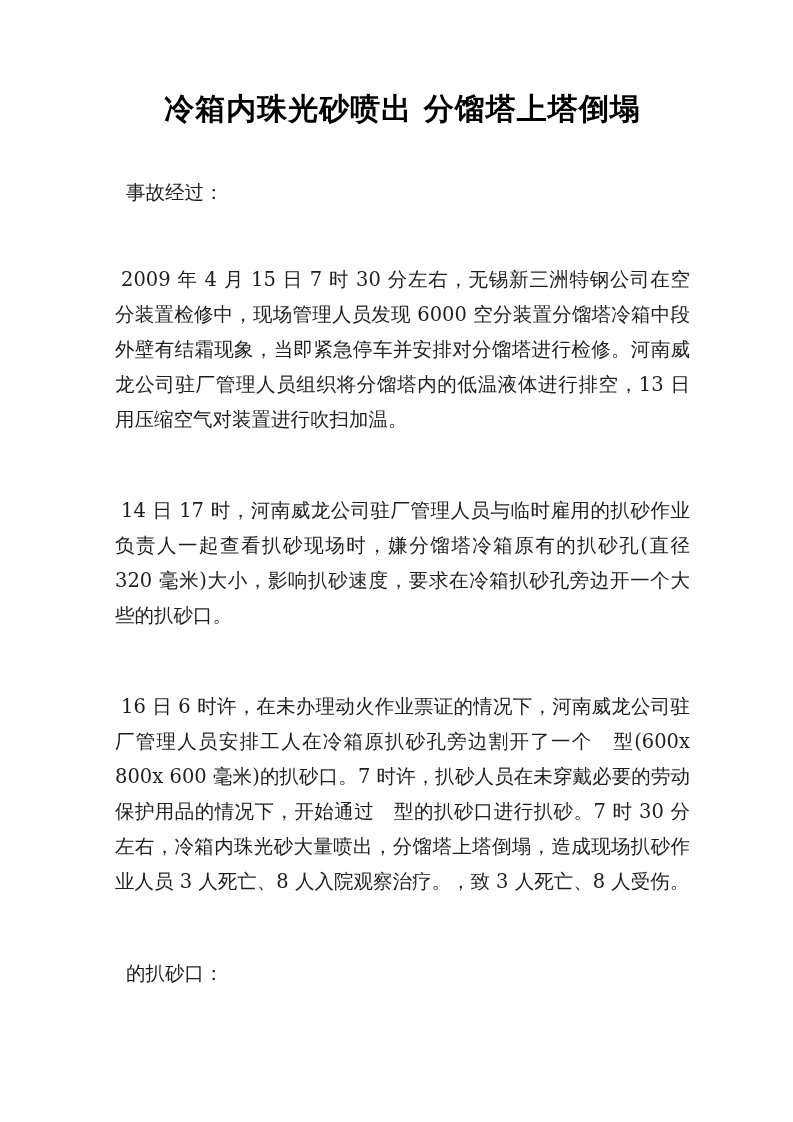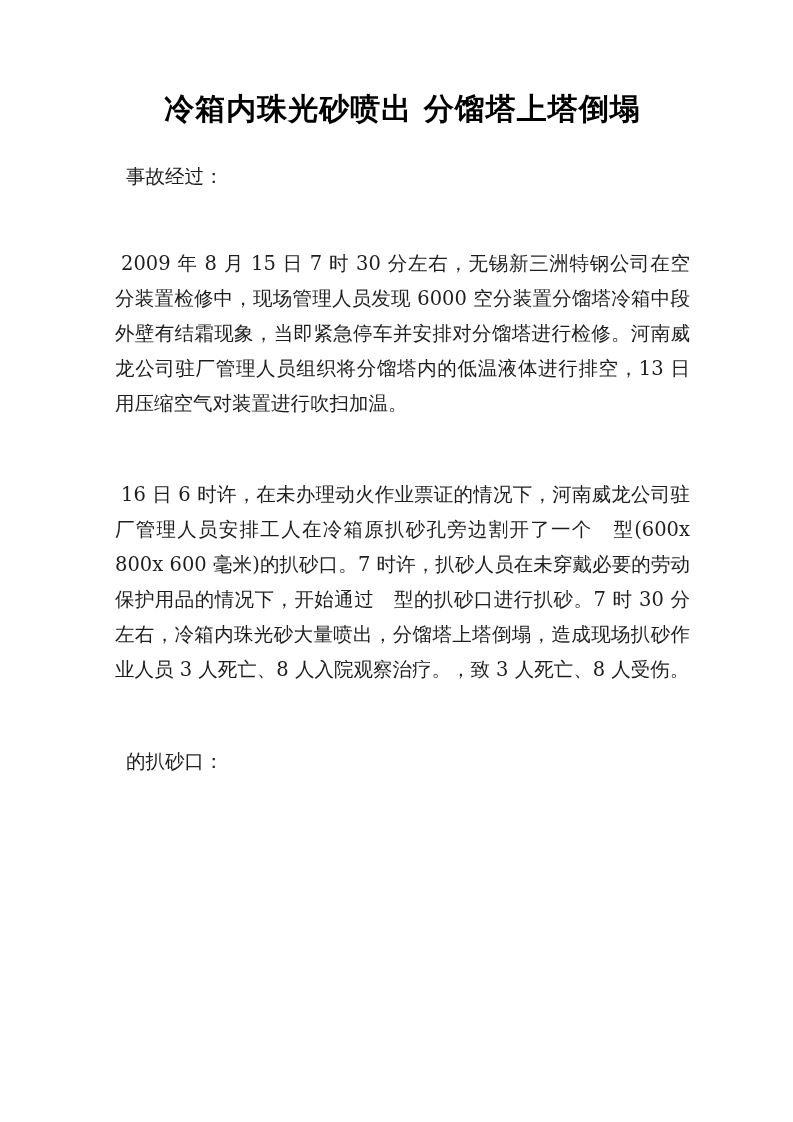--- a/index.html
+++ b/index.html
@@ -26,21 +26,21 @@
     font-weight: bold;
     color: #000000;
     text-align: center;
     margin: 0;
     letter-spacing: 1px;
     line-height: 42px;
   }
   .section-heading {
     font-size: 19.5px;
     line-height: 30px;
-    margin-top: 32px;
+    margin-top: 48px;
     text-indent: 11px;
   }
   .section-heading.cause {
     margin-top: 60px;
   }
   .para {
     font-size: 19.5px;
     line-height: 35px;
     text-align: justify;
     margin: 56px 0 0 0;
@@ -52,20 +52,21 @@
 </style>
 </head>
 <body>
 
 <div class="page">
 
   <h1 class="doc-title">冷箱内珠光砂喷出 分馏塔上塔倒塌</h1>
 
   <div class="section-heading">事故经过：</div>
 
-  <p class="para">2009 年 8 月 15 日 7 时 30 分左右，无锡新三洲特钢公司在空分装置检修中，现场管理人员发现 6000 空分装置分馏塔冷箱中段外壁有结霜现象，当即紧急停车并安排对分馏塔进行检修。河南威龙公司驻厂管理人员组织将分馏塔内的低温液体进行排空，13 日用压缩空气对装置进行吹扫加温。</p>
+  <p class="para">2009 年 4 月 15 日 7 时 30 分左右，无锡新三洲特钢公司在空分装置检修中，现场管理人员发现 6000 空分装置分馏塔冷箱中段外壁有结霜现象，当即紧急停车并安排对分馏塔进行检修。河南威龙公司驻厂管理人员组织将分馏塔内的低温液体进行排空，13 日用压缩空气对装置进行吹扫加温。</p>
 
+  <p class="para">14 日 17 时，河南威龙公司驻厂管理人员与临时雇用的扒砂作业负责人一起查看扒砂现场时，嫌分馏塔冷箱原有的扒砂孔(直径 320 毫米)大小，影响扒砂速度，要求在冷箱扒砂孔旁边开一个大些的扒砂口。</p>
 
   <p class="para">16 日 6 时许，在未办理动火作业票证的情况下，河南威龙公司驻厂管理人员安排工人在冷箱原扒砂孔旁边割开了一个　型(600x 800x 600 毫米)的扒砂口。7 时许，扒砂人员在未穿戴必要的劳动保护用品的情况下，开始通过　型的扒砂口进行扒砂。7 时 30 分左右，冷箱内珠光砂大量喷出，分馏塔上塔倒塌，造成现场扒砂作业人员 3 人死亡、8 人入院观察治疗。，致 3 人死亡、8 人受伤。</p>
 
   <div class="section-heading cause">的扒砂口：</div>
 
 </div>
 
 </body></html>

